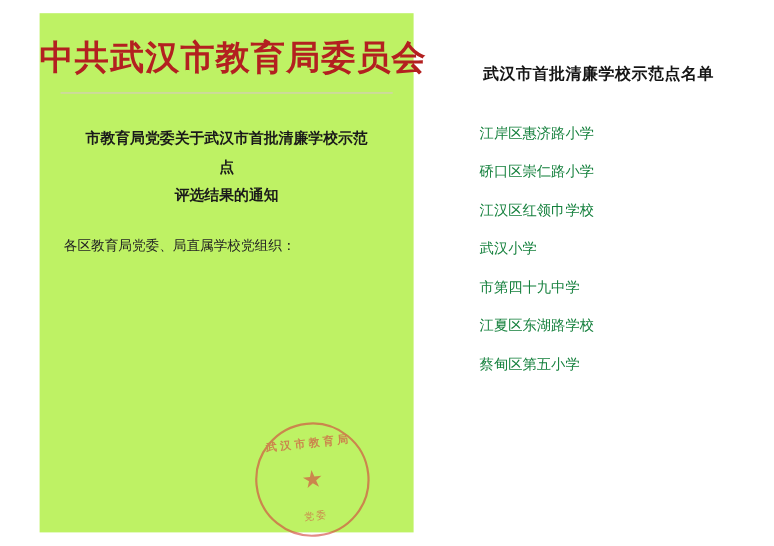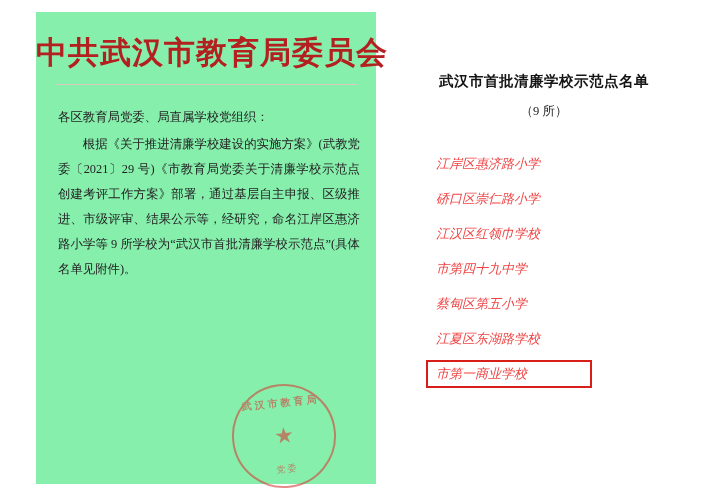--- a/index.html
+++ b/index.html
@@ -20,21 +20,21 @@
     background: #ffffff;
   }
 
   
   .doc-left {
     position: absolute;
     left: 36px;
     top: 12px;
     width: 340px;
     height: 472px;
-    background: #86efac;
+    background: #bef264;
   }
   .doc-header {
     text-align: center;
     margin-top: 20px;
     color: #b32020;
     font-family: "Liberation Serif", "DejaVu Serif", serif;
     font-weight: bold;
     font-size: 31px;
     letter-spacing: 1px;
     white-space: nowrap;
@@ -109,21 +109,21 @@
     text-align: center;
     color: #d3453f;
     font-size: 9px;
     letter-spacing: 2px;
   }
 
   
   .doc-right {
     position: absolute;
     left: 408px;
-    top: 16px;
+    top: 2px;
     width: 272px;
     height: 472px;
   }
   .list-title {
     margin-top: 56px;
     text-align: center;
     font-size: 14.5px;
     font-weight: bold;
     color: #151515;
     letter-spacing: 0.5px;
@@ -132,25 +132,24 @@
     margin-top: 12px;
     text-align: center;
     font-size: 12.5px;
     color: #1d1d1d;
   }
   .list-items {
     margin: 26px 0 0 28px;
   }
   .list-item {
     font-size: 13px;
-    color: #ef4444;
+    color: #15803d;
     height: 35px;
     line-height: 35px;
     white-space: nowrap;
-    font-style: italic;
   }
   .list-item.highlighted {
     position: relative;
   }
   .highlight-box {
     position: absolute;
     left: -10px;
     top: 4px;
     width: 166px;
     height: 28px;
@@ -165,40 +164,42 @@
 </head>
 <body>
 
 <div class="page">
 
   <div class="doc-left">
 
     <div class="doc-header">中共武汉市教育局委员会</div>
     <div class="header-rule"></div>
 
+    <div class="doc-title">
+      <div>市教育局党委关于武汉市首批清廉学校示范点</div>
+      <div>评选结果的通知</div>
+    </div>
 
     <div class="doc-body">
       <p>各区教育局党委、局直属学校党组织：</p>
-      <p class="indent2">根据《关于推进清廉学校建设的实施方案》(武教党委〔2021〕29 号)《市教育局党委关于清廉学校示范点创建考评工作方案》部署，通过基层自主申报、区级推进、市级评审、结果公示等，经研究，命名江岸区惠济路小学等 9 所学校为“武汉市首批清廉学校示范点”(具体名单见附件)。</p>
     </div>
 
     <div class="seal">
       <div class="seal-text-top">武汉市教育局</div>
       <div class="seal-star">★</div>
       <div class="seal-text-bottom">党委</div>
     </div>
   </div>
 
   <div class="doc-right">
     <div class="list-title">武汉市首批清廉学校示范点名单</div>
-    <div class="list-subtitle">（9 所）</div>
 
     <div class="list-items" id="school-list">
         <div class="list-item"><span class="">江岸区惠济路小学</span></div>
         <div class="list-item"><span class="">硚口区崇仁路小学</span></div>
         <div class="list-item"><span class="">江汉区红领巾学校</span></div>
+        <div class="list-item"><span class="">武汉小学</span></div>
         <div class="list-item"><span class="">市第四十九中学</span></div>
+        <div class="list-item"><span class="">江夏区东湖路学校</span></div>
         <div class="list-item"><span class="">蔡甸区第五小学</span></div>
-        <div class="list-item"><span class="">江夏区东湖路学校</span></div>
-        <div class="list-item highlighted"><div class="highlight-box"></div><span class="highlight-box-label">市第一商业学校</span></div>
       </div>
   </div>
 </div>
 
 </body></html>

